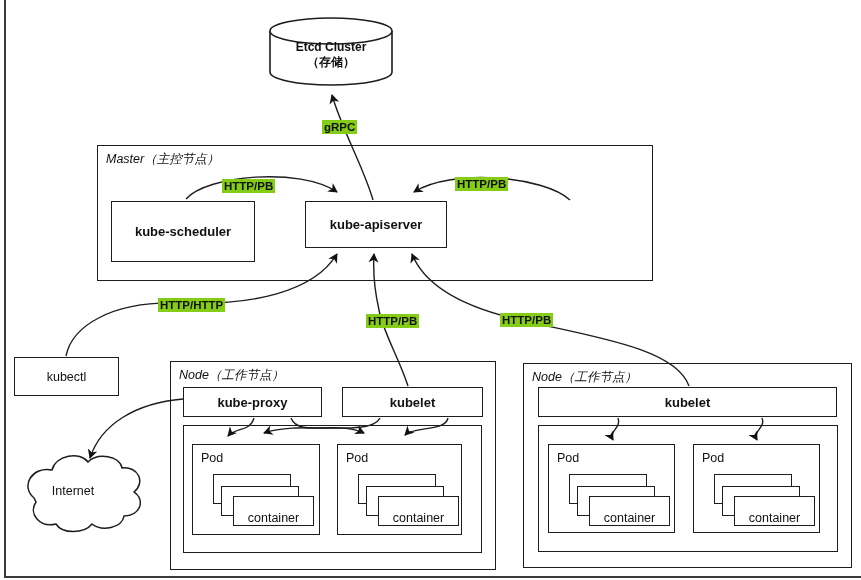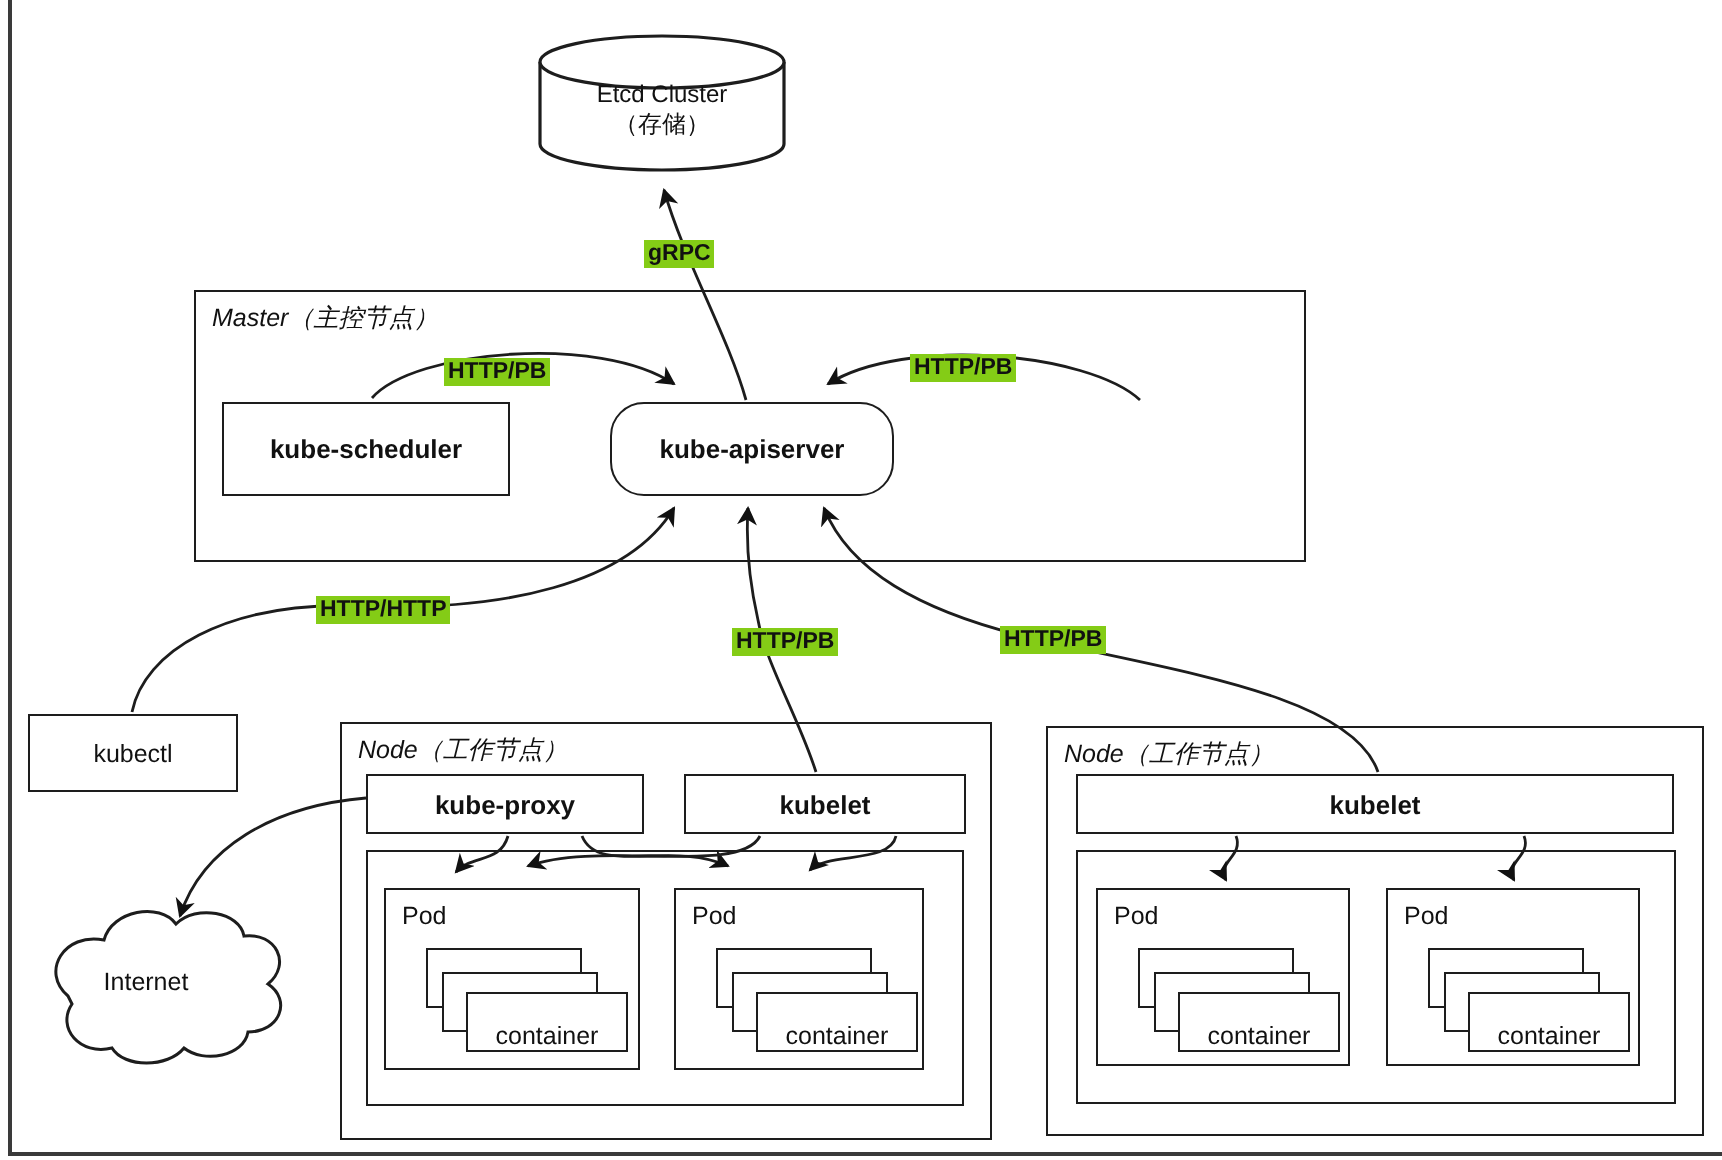--- a/index.html
+++ b/index.html
@@ -19,43 +19,43 @@
   .stack{position:absolute;border:1.5px solid #1d1d1d;background:#fff;box-sizing:border-box;}
   .stack.back{left:20px;top:29px;width:78px;height:30px;}
   .stack.mid{left:28px;top:41px;width:78px;height:30px;}
   .stack.front{left:40px;top:51px;width:81px;height:30px;display:flex;align-items:flex-end;justify-content:center;font-size:12.5px;}
   .edge-label{
     position:absolute;background:#84cc16;padding:0 2px;font-size:11.5px;font-weight:bold;
     white-space:nowrap;z-index:5;line-height:14px;
   }
   .etcd-text{
     position:absolute;left:270px;top:40px;width:122px;text-align:center;
-    font-size:12px;line-height:15px;z-index:4;
+    font-size:12px;line-height:15px;z-index:4;font-weight:bold;
   }
   .internet-label{position:absolute;left:33px;top:484px;width:80px;text-align:center;font-size:12.5px;z-index:4;}
   svg.overlay{position:absolute;left:0;top:0;z-index:3;pointer-events:none;}
   .boxes{position:absolute;left:0;top:0;width:100%;height:100%;z-index:1;}
 </style>
 </head>
 <body>
 
 <div class="stage">
 
   <div class="frame-left"></div>
   <div class="frame-bottom"></div>
 
   <div class="boxes">
 
     <div class="box group" style="left:97px;top:145px;width:556px;height:136px;">
       <div class="group-label">Master（主控节点）</div>
     </div>
-    <div class="box comp" style="left:111px;top:201px;width:144px;height:47px;">
+    <div class="box comp" style="left:111px;top:201px;width:144px;height:61px;">
       <span>kube-scheduler</span>
     </div>
-    <div class="box comp" style="left:305px;top:201px;width:142px;height:47px;border-radius:17px;">
+    <div class="box comp" style="left:305px;top:201px;width:142px;height:47px;">
       <span>kube-apiserver</span>
     </div>
 
     <div class="box plain" style="left:14px;top:357px;width:105px;height:39px;">
       <span>kubectl</span>
     </div>
 
     <div class="box group" style="left:170px;top:361px;width:326px;height:209px;">
       <div class="group-label">Node（工作节点）</div>
     </div>

